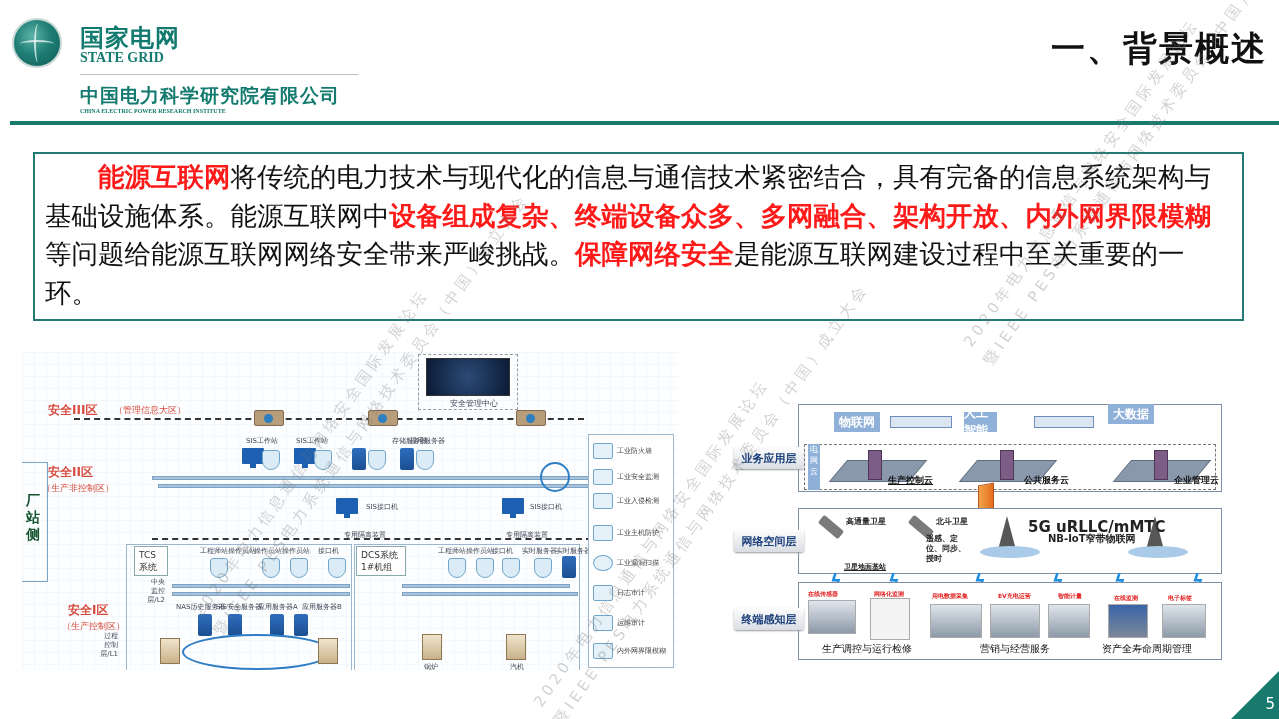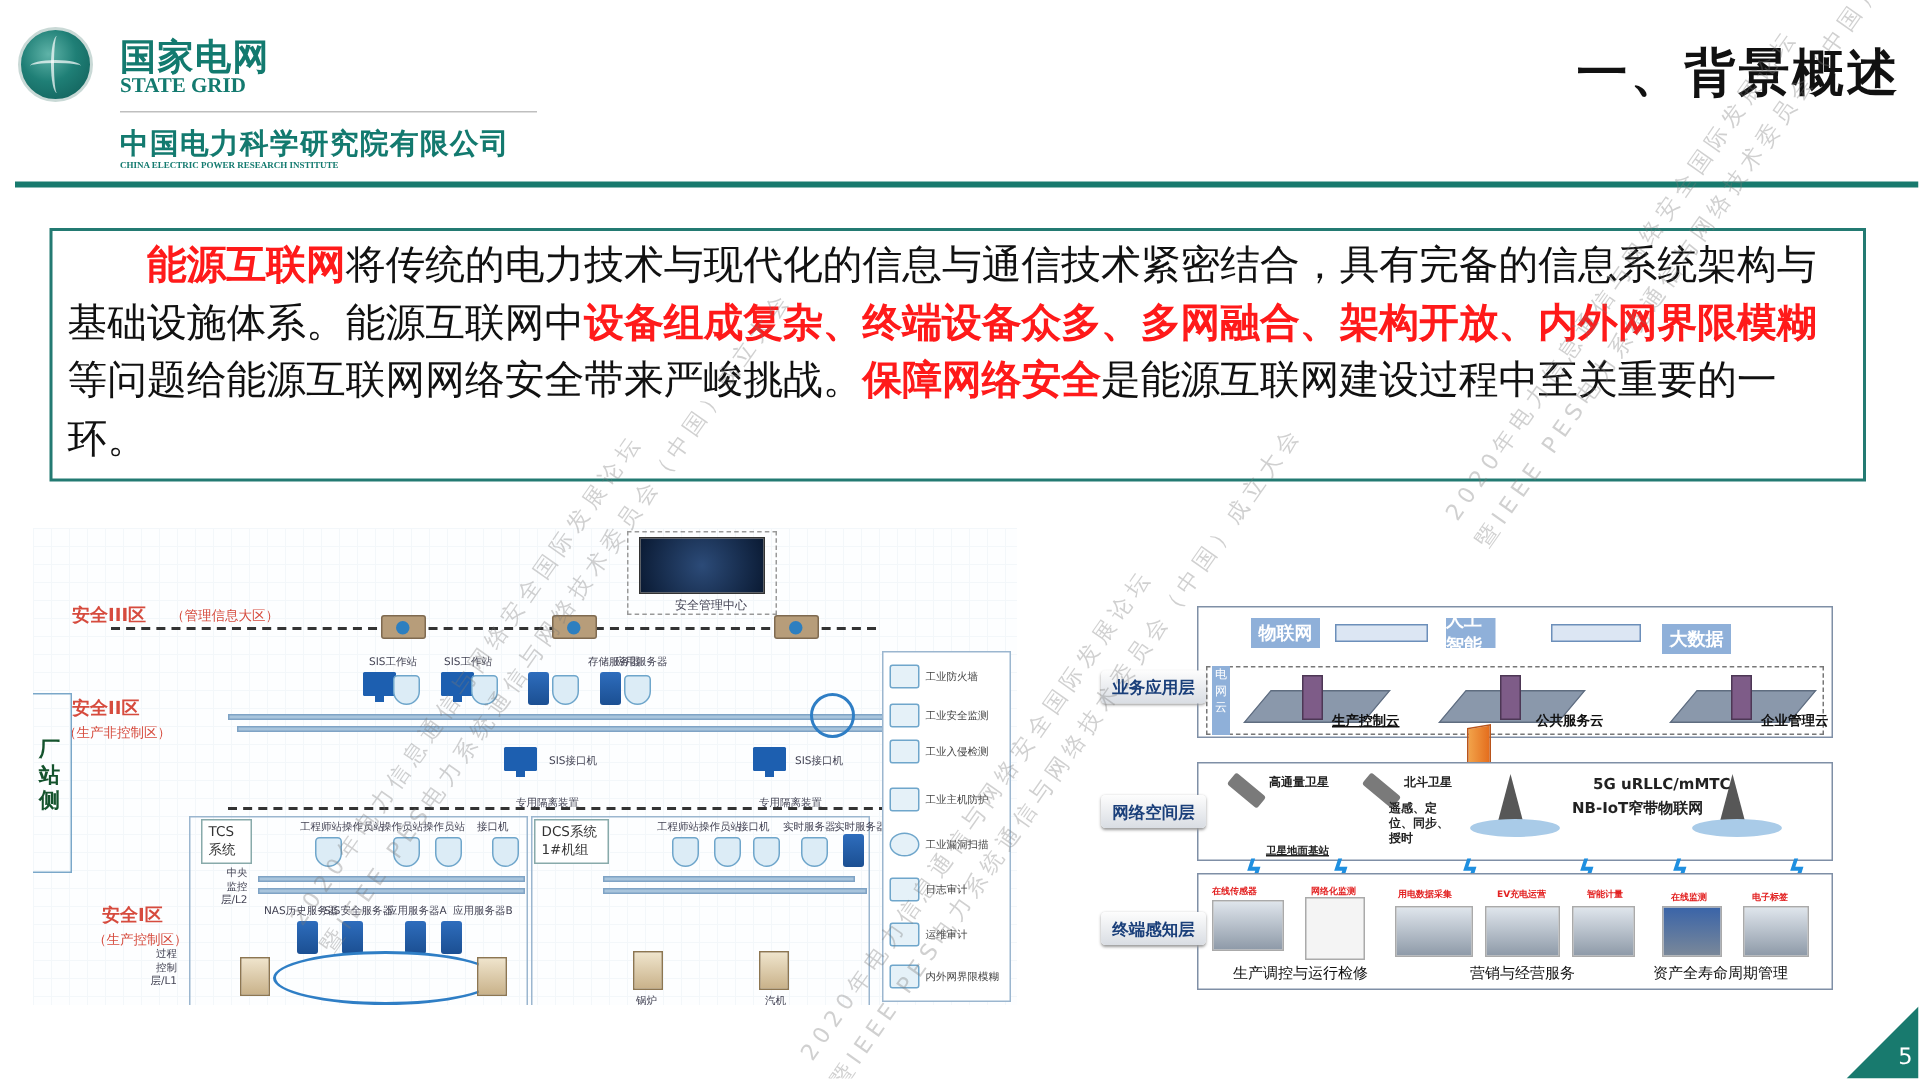--- a/index.html
+++ b/index.html
@@ -224,21 +224,21 @@
 </div>
 
 <div class="rdiag">
 
   <div class="layer-frame" style="top:4px;height:88px;"></div>
   <div class="layer-btn" style="top:47px;">业务应用层</div>
   <div class="tag-box" style="left:116px;top:12px;width:46px;">物联网</div>
   <div class="arrow-r" style="left:172px;top:16px;width:62px;"></div>
   <div class="tag-box" style="left:246px;top:12px;width:33px;">人工智能</div>
   <div class="arrow-l" style="left:316px;top:16px;width:60px;"></div>
-  <div class="tag-box" style="left:390px;top:16px;width:46px;">大数据</div>
+  <div class="tag-box" style="left:390px;top:4px;width:46px;">大数据</div>
   <div class="dash-frame" style="left:86px;top:44px;width:412px;height:46px;"></div>
   <div class="vtag" style="left:90px;top:44px;height:46px;">电网云</div>
   <div class="platform" style="left:120px;top:60px;"></div>
   <div class="tower-box" style="left:150px;top:50px;"></div>
   <div class="cloud-lbl" style="left:170px;top:74px;text-decoration:underline;">生产控制云</div>
   <div class="platform" style="left:250px;top:60px;"></div>
   <div class="tower-box" style="left:282px;top:50px;"></div>
   <div class="cloud-lbl" style="left:306px;top:74px;">公共服务云</div>
   <div class="platform" style="left:404px;top:60px;"></div>
   <div class="tower-box" style="left:436px;top:50px;"></div>
@@ -248,21 +248,21 @@
   <div class="layer-frame" style="top:108px;height:66px;"></div>
   <div class="layer-btn" style="top:130px;">网络空间层</div>
   <div class="sat" style="left:100px;top:122px;"></div>
   <div class="net-txt" style="left:128px;top:116px;">高通量卫星</div>
   <div class="sat" style="left:190px;top:122px;"></div>
   <div class="net-txt" style="left:218px;top:116px;">北斗卫星</div>
   <div class="net-txt" style="left:208px;top:134px;width:44px;white-space:normal;line-height:10px;">遥感、定位、同步、授时</div>
   <div class="net-txt" style="left:126px;top:162px;font-size:7px;text-decoration:underline;">卫星地面基站</div>
   <div class="antenna" style="left:280px;top:116px;"></div>
   <div class="water" style="left:262px;top:146px;"></div>
-  <div class="net-txt" style="left:344px;top:118px;font-size:10px;">5G uRLLC/mMTC</div>
+  <div class="net-txt" style="left:310px;top:118px;font-size:15px;">5G uRLLC/mMTC</div>
   <div class="net-txt" style="left:330px;top:132px;font-size:10px;">NB-IoT窄带物联网</div>
   <div class="antenna" style="left:428px;top:116px;"></div>
   <div class="water" style="left:410px;top:146px;"></div>
 
   <div class="bolt" style="left:112px;top:170px;">ϟ</div>
   <div class="bolt" style="left:170px;top:170px;">ϟ</div>
   <div class="bolt" style="left:256px;top:170px;">ϟ</div>
   <div class="bolt" style="left:334px;top:170px;">ϟ</div>
   <div class="bolt" style="left:396px;top:170px;">ϟ</div>
   <div class="bolt" style="left:474px;top:170px;">ϟ</div>

